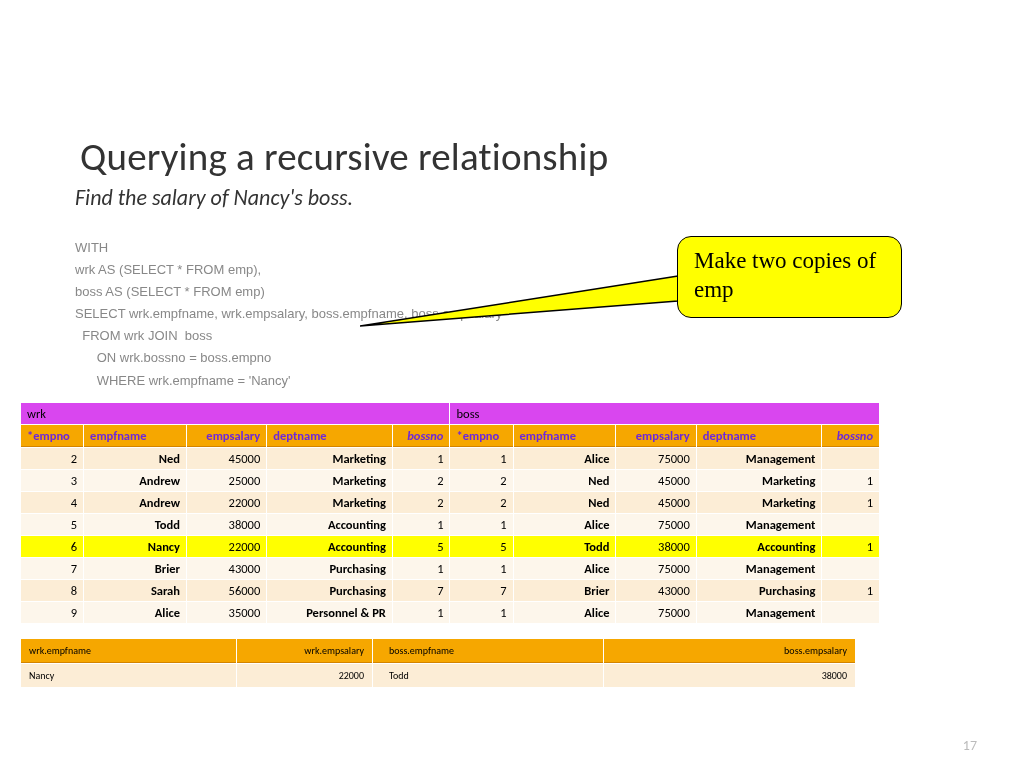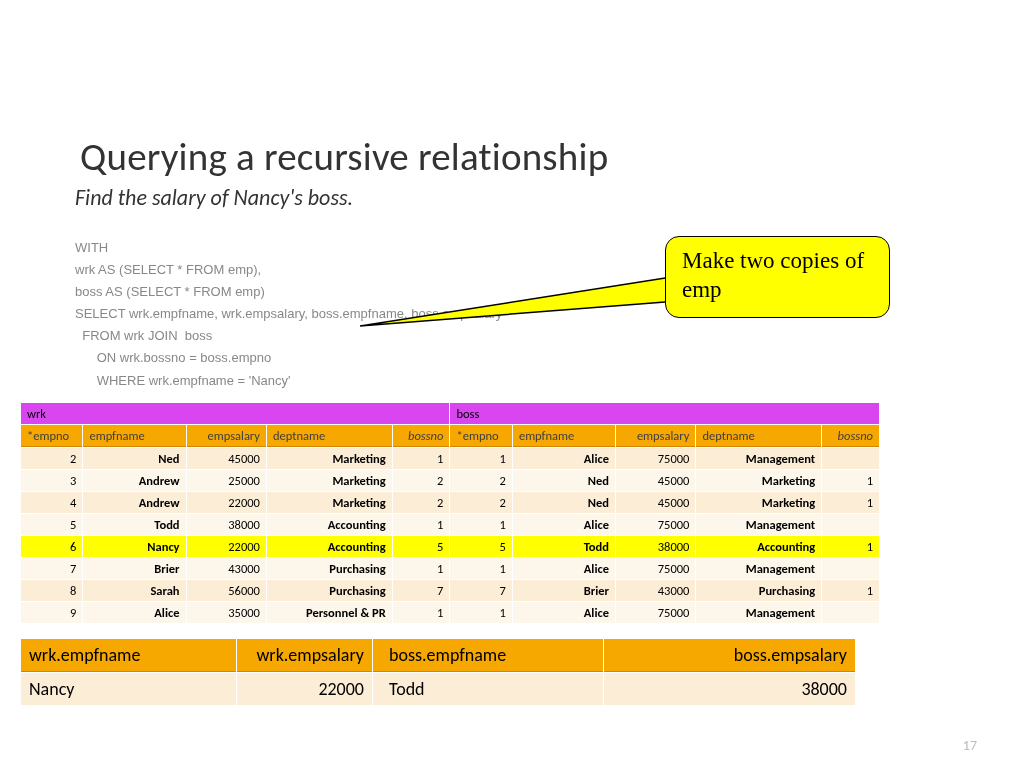--- a/index.html
+++ b/index.html
@@ -39,21 +39,21 @@
   .callout-wrap {
     position: absolute;
     left: 360px;
     top: 188px;
     width: 550px;
     height: 100px;
     pointer-events: none;
   }
   .callout-box {
     position: absolute;
-    right: 20px;
+    right: 8px;
     top: 0;
     width: 225px;
     height: 82px;
     background: #ffff00;
     border: 1.5px solid #000;
     border-radius: 14px;
     padding: 10px 16px;
     font-family: "Times New Roman", serif;
     font-size: 23px;
     color: #000;
@@ -66,37 +66,38 @@
   }
   table {
     border-collapse: separate;
     border-spacing: 1px 1px;
     background: #fff;
     font-size: 12.5px;
   }
   .join-table { margin-left: 0; width: 860px; }
   .hrow1 td { background: #d946ef; color: #000; font-weight: 400; padding: 3px 6px; }
   .hrow2 td {
-    background: #f6a700; color: #404040; padding: 3px 6px;
+    background: #f6a700; color: #6d28d9; padding: 3px 6px;
     border-bottom: 1.5px solid #d38400;
+    font-weight: bold;
   }
   .hrow2 .ital { font-style: italic; text-align: right; }
   .hrow2 .txt { text-align: left; }
   .jrow td { padding: 3px 6px; }
   .jrow.a td { background: #fcedd6; }
   .jrow.b td { background: #fdf6eb; }
   .jrow.hl td { background: #ffff00; }
   .jrow .num { text-align: right; }
   .jrow .txt { text-align: right; font-weight: bold; }
   .c-empno   { width: 50px; }
   .c-fname   { width: 90px; }
   .c-sal     { width: 70px; }
   .c-dept    { width: 110px; }
   .c-bossno  { width: 50px; }
-  .result-table { margin: 14px 0 9px 0; width: 836px; font-size: 18px; }
+  .result-table { margin: 14px 0 9px 0; width: 836px; font-size: 10px; }
   .result-table .rhead td {
     background: #f6a700; padding: 5px 8px;
     border-bottom: 1.5px solid #d38400;
   }
   .result-table .rbody td { background: #fcedd6; padding: 5px 8px; }
   .result-table .num { text-align: right; }
   .page-num {
     position: absolute;
     right: 47px;
     bottom: 62px;

